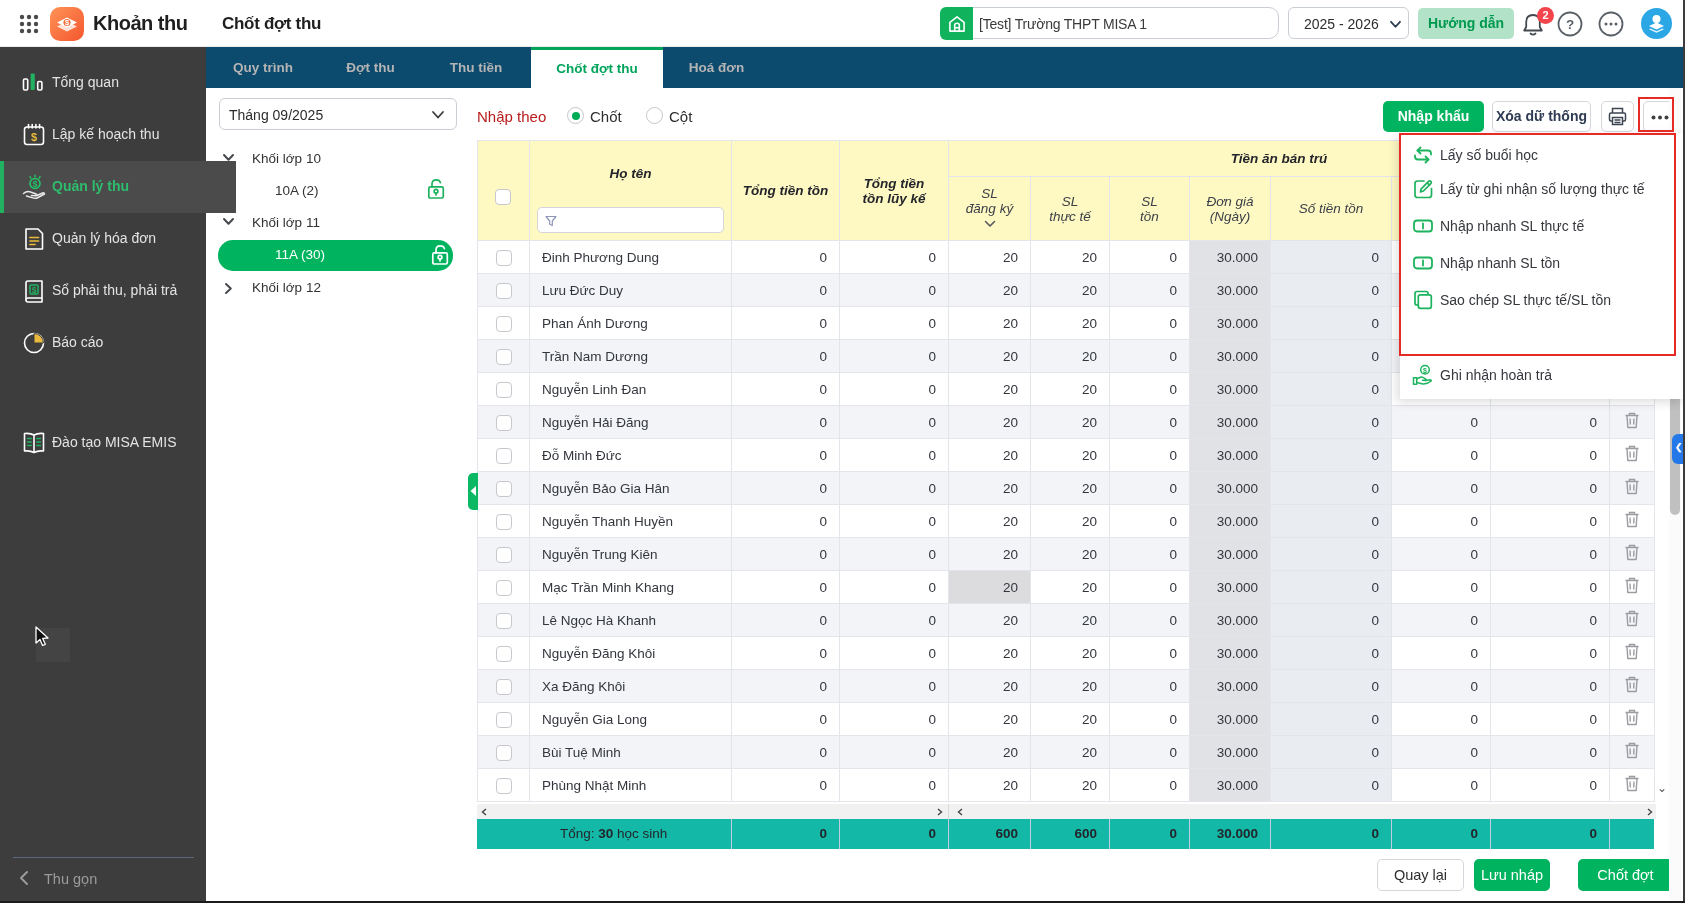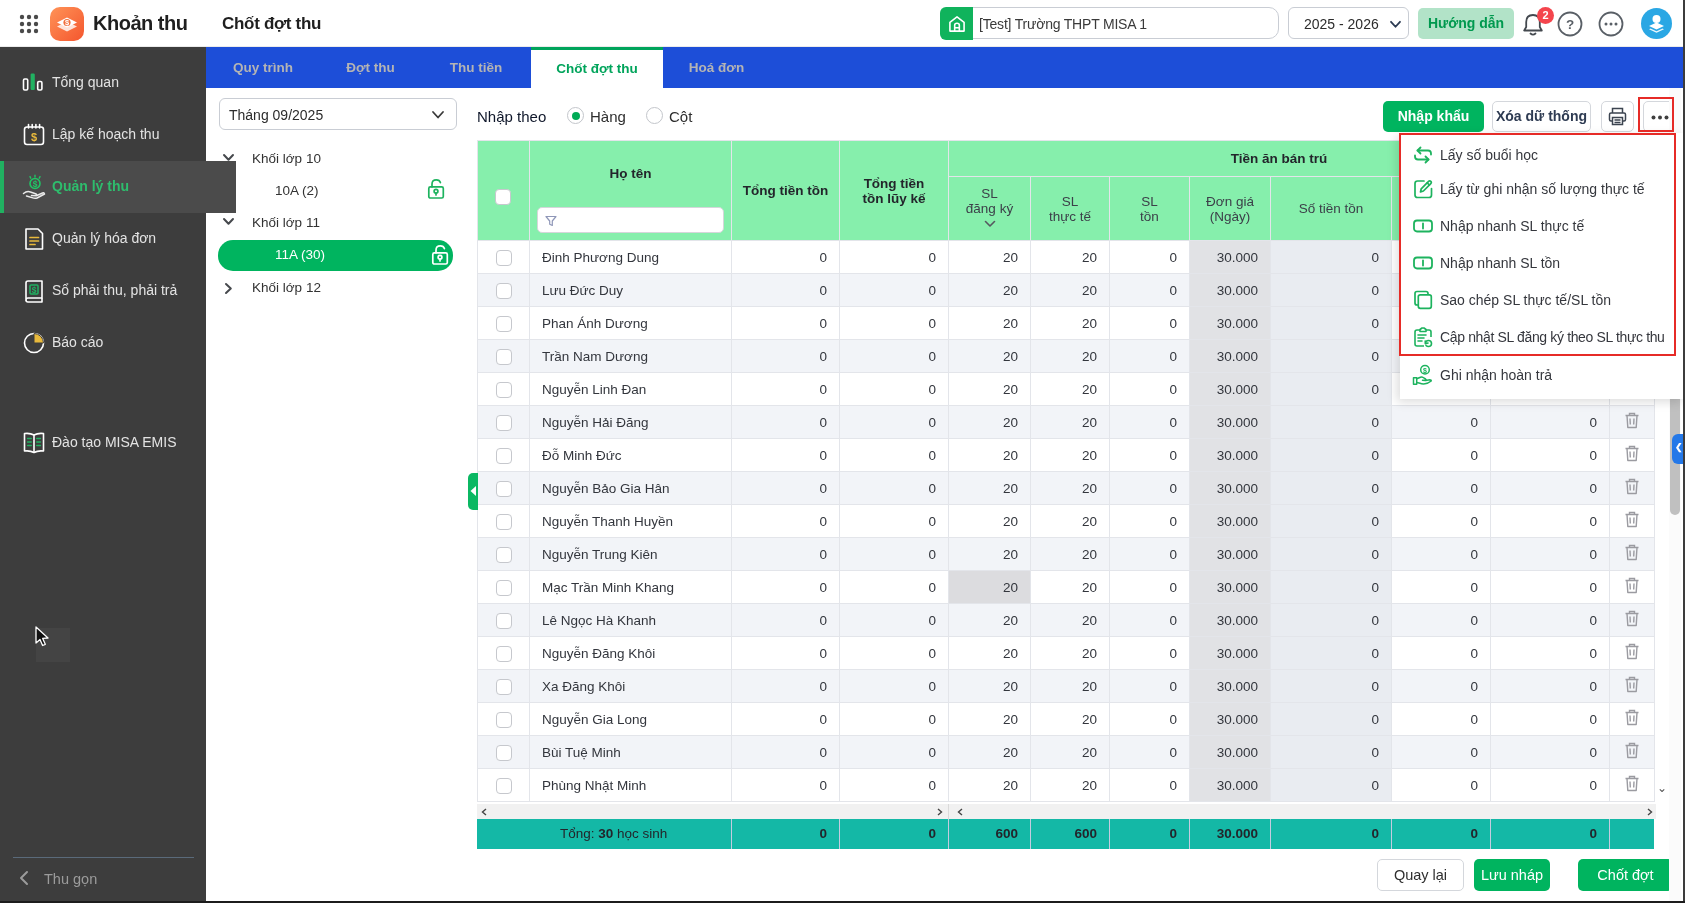--- a/index.html
+++ b/index.html
@@ -20,39 +20,39 @@
 .sitem { position:absolute; left:0; width:236px; height:52px; }
 .sitem .ico { position:absolute; left:21px; top:13px; width:26px; height:26px; }
 .sitem .lbl { position:absolute; left:52px; top:17px; font-size:14px; color:#e3e3e3; white-space:nowrap; }
 .sitem.active { background:#4b4b4b; }
 .sitem.active:before { content:""; position:absolute; left:0; top:0; width:4px; height:52px; background:#21b161; }
 .sitem.active .lbl { color:#2ebd6d; font-weight:bold; }
 #collapse { position:absolute; left:0; top:810px; width:206px; }
 #collapse .line { position:absolute; left:13px; top:0; width:181px; height:1px; background:#5a6a7a; }
 #collapse .txt { position:absolute; left:44px; top:14px; color:#9b9b9b; font-size:14.5px; }
 
-#tabbar { position:absolute; left:206px; top:47px; width:1479px; height:41px; background:#1d4ed8; z-index:5; }
+#tabbar { position:absolute; left:206px; top:47px; width:1479px; height:41px; background:#0c4a6e; z-index:5; }
 .tab { position:absolute; top:0; height:41px; line-height:41px; font-size:13.5px; font-weight:bold; color:#b4b4b4; text-align:center; }
 .tab.active { background:#fff; color:#00a45b; border-top:3px solid #00a45b; line-height:38px; }
 
 #content { position:absolute; left:206px; top:88px; width:1479px; height:815px; background:#fff; }
 #monthbox { position:absolute; left:13px; top:10px; width:238px; height:32px; border:1px solid #c9cdd4; border-radius:6px; font-size:14px; color:#2c2c2c; }
 
 .tnode { position:absolute; left:0; font-size:13.5px; color:#333; white-space:nowrap; }
 #sel11a { position:absolute; left:12px; top:152px; width:235px; height:31px; background:#00b45f; border-radius:15px; color:#fff; }
 
 #btn-import { position:absolute; left:1177px; top:13px; width:101px; height:31px; background:#00b45f; border-radius:5px; color:#fff; font-weight:bold; font-size:14px; text-align:center; line-height:31px; }
 #btn-clear { position:absolute; left:1286px; top:13px; width:99px; height:31px; background:#fff; border:1px solid #d4d7dc; border-radius:5px; color:#2e3b52; font-weight:bold; font-size:14px; text-align:center; line-height:29px; }
 #btn-print { position:absolute; left:1395px; top:13px; width:33px; height:31px; background:#fff; border:1px solid #d4d7dc; border-radius:5px; }
 #btn-more { position:absolute; left:1437px; top:13px; width:33px; height:31px; background:#fff; border:1px solid #d4d7dc; border-radius:5px; color:#3a3a3a; font-weight:bold; text-align:center; line-height:26px; letter-spacing:1px; font-size:16px; }
 
 #tablewrap { position:absolute; left:477px; top:140px; z-index:1; }
 table { border-collapse:collapse; table-layout:fixed; }
 td, th { border:1px solid #e3e5ea; font-size:13.5px; color:#33363d; padding:0 12px; overflow:hidden; white-space:nowrap; }
-thead th { background:#86efac; font-weight:bold; color:#23252b; padding:0 6px; }
+thead th { background:#fef9c3; font-weight:bold; color:#23252b; padding:0 6px;font-style:italic; }
 thead .sub { font-weight:normal; color:#3c4049; }
 tbody td { height:33px; }
 tbody tr.alt td { background:#f2f4f8; }
 td.num { text-align:right; }
 td.gray1 { background:#e1e2e5 !important; }
 td.gray2 { background:#e9ecf1 !important; }
 td.selcell { background:#dcdcdf !important; }
 
 #hscroll { position:absolute; left:477px; top:804px; width:1179px; height:15px; background:#f1f1f1; z-index:2; }
 #totrow { position:absolute; left:477px; top:819px; width:1177px; height:30px; background:#14b8a6; z-index:2; }
@@ -258,24 +258,24 @@
       <path d="M5 8.8 L5 6.2 Q5 1.8 9.3 1.8 Q12.6 1.8 13.4 4.6" stroke-linecap="round"></path>
       <circle cx="9" cy="13.3" r="1.9"></circle>
         <path d="M9 15 L9 17" stroke-linecap="round"></path>
     </svg>
   </div>
   <svg class="abs" style="left:18px;top:194px" width="9" height="13" viewBox="0 0 9 13">
       <path d="M2 2 L6.8 6.5 L2 11" stroke="#46494d" stroke-width="2" fill="none" stroke-linecap="round" stroke-linejoin="round"></path>
     </svg>
   <div class="tnode" style="left:46px;top:192px">Khối lớp 12</div>
 
-  <div class="abs" style="left:271px;top:20px;font-size:15px;color:#0f172a">Nhập theo</div>
+  <div class="abs" style="left:271px;top:20px;font-size:15px;color:#b91c1c">Nhập theo</div>
   <div class="abs" style="left:361px;top:19px;width:17px;height:17px;border:1px solid #c3c6cb;border-radius:50%;background:#fff"></div>
   <div class="abs" style="left:365.5px;top:23.5px;width:8px;height:8px;border-radius:50%;background:#00ab56"></div>
-  <div class="abs" style="left:384px;top:20px;font-size:15px;color:#2e2e2e">Hàng</div>
+  <div class="abs" style="left:384px;top:20px;font-size:15px;color:#2e2e2e">Chốt</div>
   <div class="abs" style="left:440px;top:19px;width:17px;height:17px;border:1px solid #c3c6cb;border-radius:50%;background:#fff"></div>
   <div class="abs" style="left:463px;top:20px;font-size:15px;color:#2e2e2e">Cột</div>
 
   <div id="btn-import">Nhập khẩu</div>
   <div id="btn-clear">Xóa dữ thống</div>
   <div id="btn-print">
     <svg class="abs" style="left:6px;top:5px" width="19" height="19" viewBox="0 0 19 19" fill="none" stroke="#3c4450" stroke-width="1.5">
       <path d="M4.5 6 L4.5 1.5 L14.5 1.5 L14.5 6"></path>
       <rect x="1.5" y="6" width="16" height="8" rx="1.5"></rect>
       <rect x="4.5" y="10.5" width="10" height="7" fill="#fff"></rect>
@@ -743,31 +743,20 @@
     </svg>
     <div class="mlbl">Nhập nhanh SL tồn</div>
   </div>
   <div class="mitem" style="top:149px">
     <svg class="mico" viewBox="0 0 22 22" fill="none" stroke="#1db35e" stroke-width="1.7" stroke-linejoin="round">
       <rect x="3" y="2.5" width="13" height="13.5" rx="2"></rect>
       <rect x="6.3" y="5.8" width="13" height="13.5" rx="2" fill="#fff"></rect>
     </svg>
     <div class="mlbl">Sao chép SL thực tế/SL tồn</div>
   </div>
-  <div class="mitem" style="top:186px">
-    <svg class="mico" viewBox="0 0 22 22" fill="none" stroke="#1db35e" stroke-width="1.6" stroke-linejoin="round">
-      <path d="M8 4 L5 4 Q3 4 3 6 L3 18 Q3 20 5 20 L12 20"></path>
-      <path d="M14 4 L17 4 Q19 4 19 6 L19 11"></path>
-      <path d="M8 5.5 L8 3.5 L10 2 L12 2 L14 3.5 L14 5.5 Z"></path>
-      <path d="M6 9 L14 9 M6 12 L12 12 M6 15 L10 15" stroke-linecap="round"></path>
-      <path d="M13.5 17.5 Q13.5 14.5 16.5 14.5 Q19.5 14.5 19.5 17.5 Q19.5 20.5 16.5 20.5 Q15 20.5 14 19.5" stroke-linecap="round"></path>
-      <path d="M13.2 15 L13.5 17.8 L16 17" fill="none" stroke-linecap="round"></path>
-    </svg>
-    <div class="mlbl" style="letter-spacing:-0.35px">Cập nhật SL đăng ký theo SL thực thu</div>
-  </div>
   <div class="mitem" style="top:224px">
     <svg class="mico" viewBox="0 0 22 22" fill="none" stroke="#1db35e" stroke-width="1.5" stroke-linecap="round" stroke-linejoin="round">
       <circle cx="13" cy="5.8" r="4.3"></circle>
       <text x="13" y="8.5" font-size="7" font-weight="bold" fill="#1db35e" stroke="none" text-anchor="middle" font-family="Liberation Sans, sans-serif">$</text>
       <rect x="1.5" y="13.8" width="3.2" height="6.4"></rect>
       <path d="M4.7 14.8 L8.5 13.2 Q10 12.7 11.2 13.5 L13.5 15 Q14.3 15.8 13.6 16.5 L10.5 16.2 M13.6 16.5 L17.8 15.8 Q19.5 15.8 19.2 17 Q16 19.5 13 19.8 Q10 20.1 8 19.3 L4.7 18.6"></path>
     </svg>
     <div class="mlbl">Ghi nhận hoàn trả</div>
   </div>
 </div>

